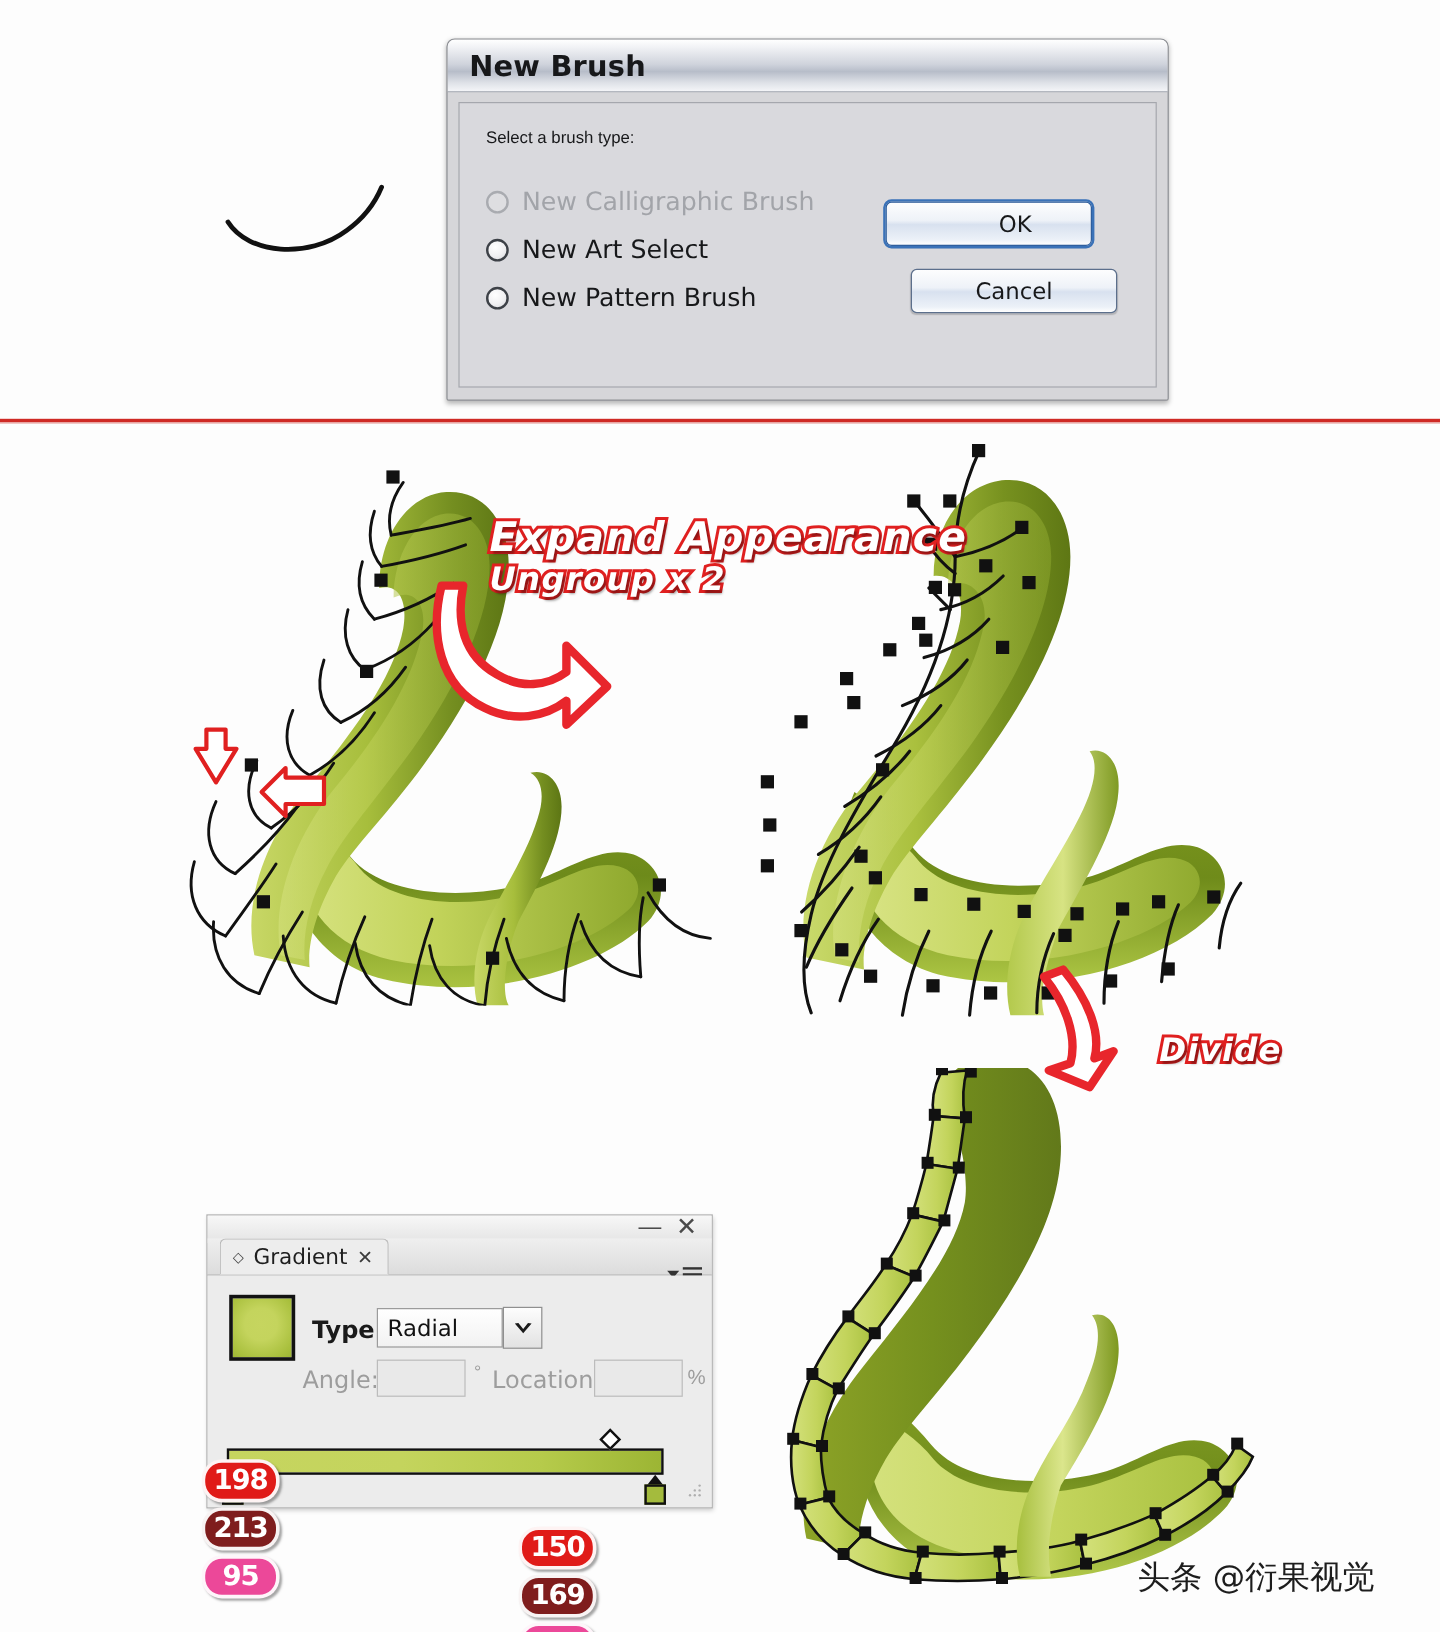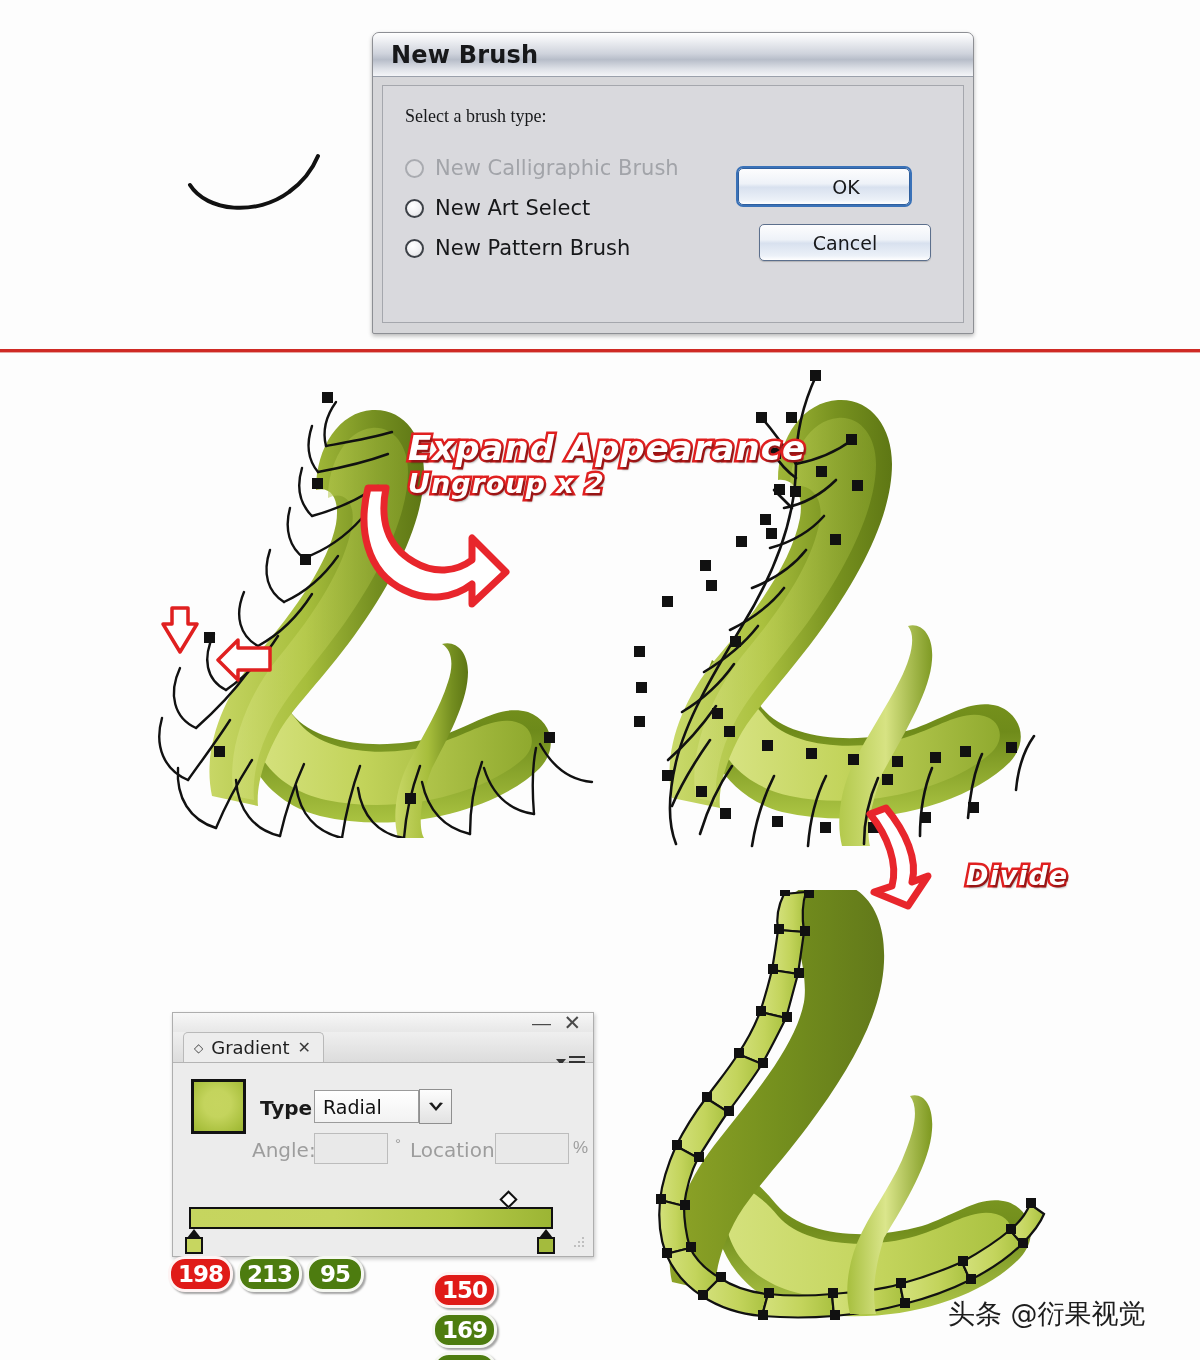--- a/index.html
+++ b/index.html
@@ -48,22 +48,22 @@
     font-family:"DejaVu Sans", sans-serif;
   }
   .dialog-body{
     position:absolute;left:9px;top:52px;right:9px;bottom:10px;
     border:1px solid #a5a7ad;
     background:#d9d9dd;
     box-sizing:border-box;
   }
   .body-label{
     position:absolute;left:22px;top:20px;
-    font-size:18px;color:#17181a;
-    font-family:Liberation Serif, serif;
+    font-size:14px;color:#17181a;
+    font-family:Liberation Sans, sans-serif;
   }
   .radio-list{position:absolute;left:22px;top:62px;}
   .radio-row{display:flex;align-items:center;height:40px;}
   .radio-circle{
     width:19px;height:19px;border-radius:50%;
     border:2px solid #3d4147;
     background:radial-gradient(circle at 38% 32%,#ffffff 0%,#f0f0f2 55%,#d7d8db 100%);
     box-sizing:border-box;
     display:flex;align-items:center;justify-content:center;
     flex:0 0 auto;
@@ -199,37 +199,37 @@
     border:2px solid #111;box-sizing:border-box;
   }
   #stop-left{left:12px;top:166px;}
   #stop-left .box{background:#c7d660;}
   #stop-right{left:364px;top:166px;}
   #stop-right .box{background:#a4bb3d;}
   .panel-grip{position:absolute;right:7px;bottom:6px;width:16px;height:14px;opacity:.45;}
 
   
   .rgb-group{position:absolute;display:flex;gap:4px;}
-  #rgb-left{left:168px;top:1256px;}
+  #rgb-left{left:168px;top:1216px;flex-direction:column;}
   #rgb-right{left:432px;top:1272px;flex-direction:column;}
   .rgb-badge{
     position:relative;height:36px;min-width:58px;
     border-radius:17px;
     display:flex;align-items:center;justify-content:center;
     font-family:"DejaVu Sans", sans-serif;
     font-size:23px;font-weight:bold;color:#fff;
     box-shadow:2px 2px 2px rgba(0,0,0,.35);
     letter-spacing:-1px;
     border:3px solid rgba(255,255,255,.95);
     box-sizing:border-box;
     padding:0 7px;
   }
   .rgb-r{background:#e01b18;}
-  .rgb-g{background:#4d7c0f;}
-  .rgb-b{background:#4d7c0f;}
+  .rgb-g{background:#7f1d1d;}
+  .rgb-b{background:#ec4899;}
 
   
   .anno{
     position:absolute;
     font-family:"DejaVu Sans", sans-serif;
     font-weight:bold;font-style:italic;
     color:#ffffff;
     letter-spacing:1px;
     white-space:nowrap;
     -webkit-text-stroke:5px #e02020;

